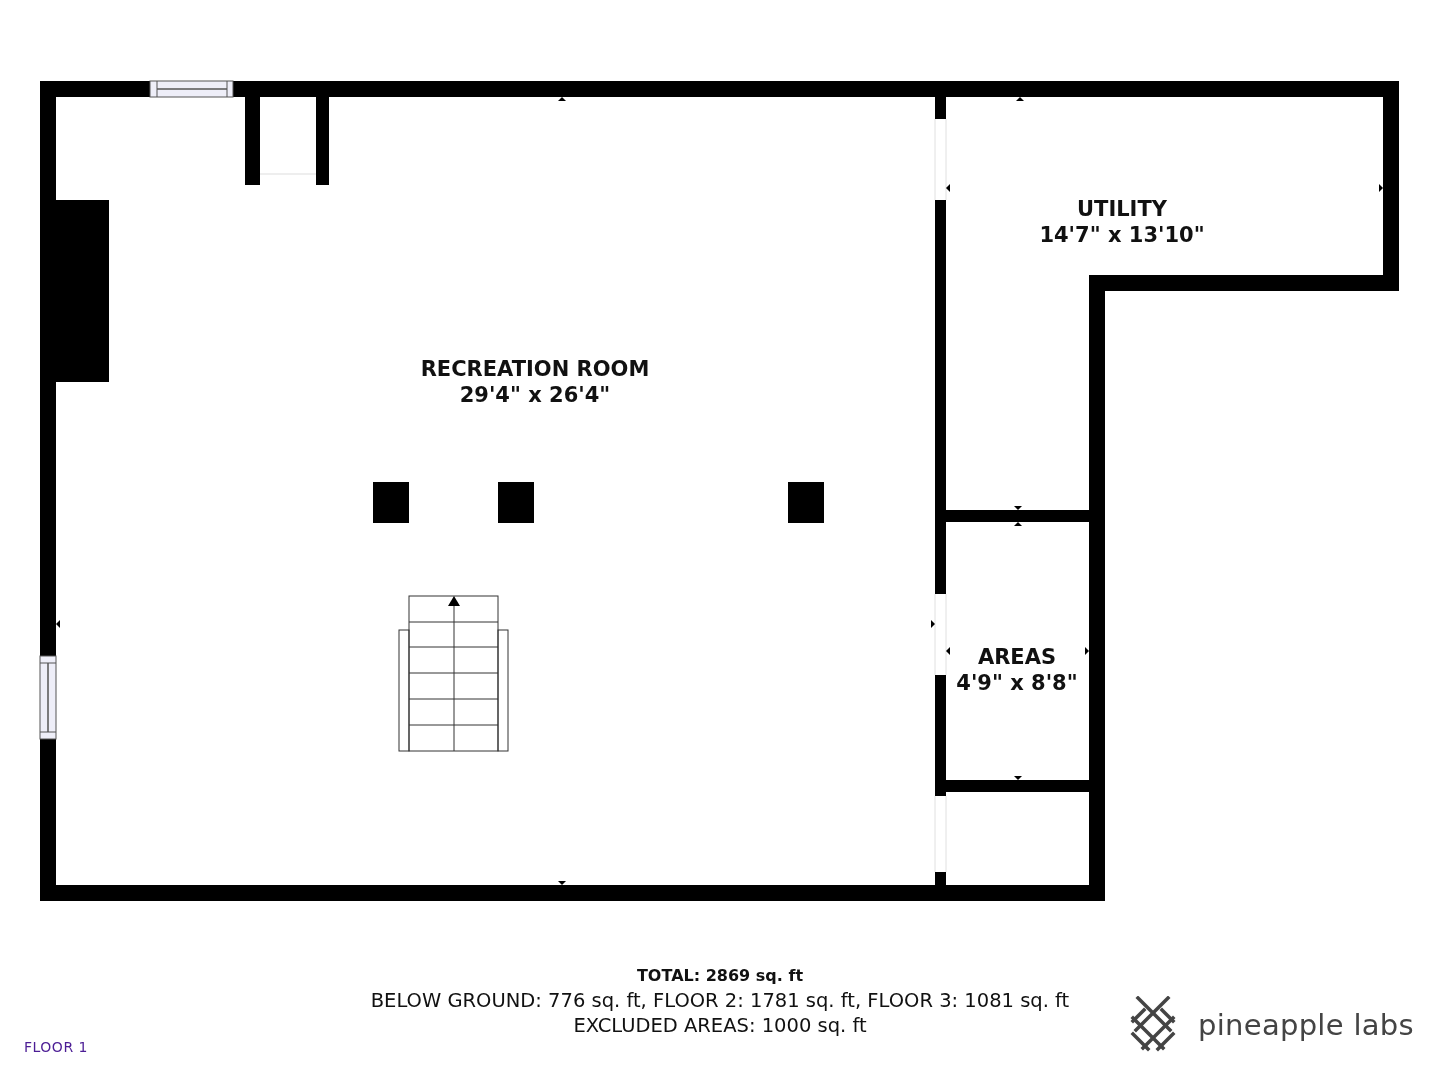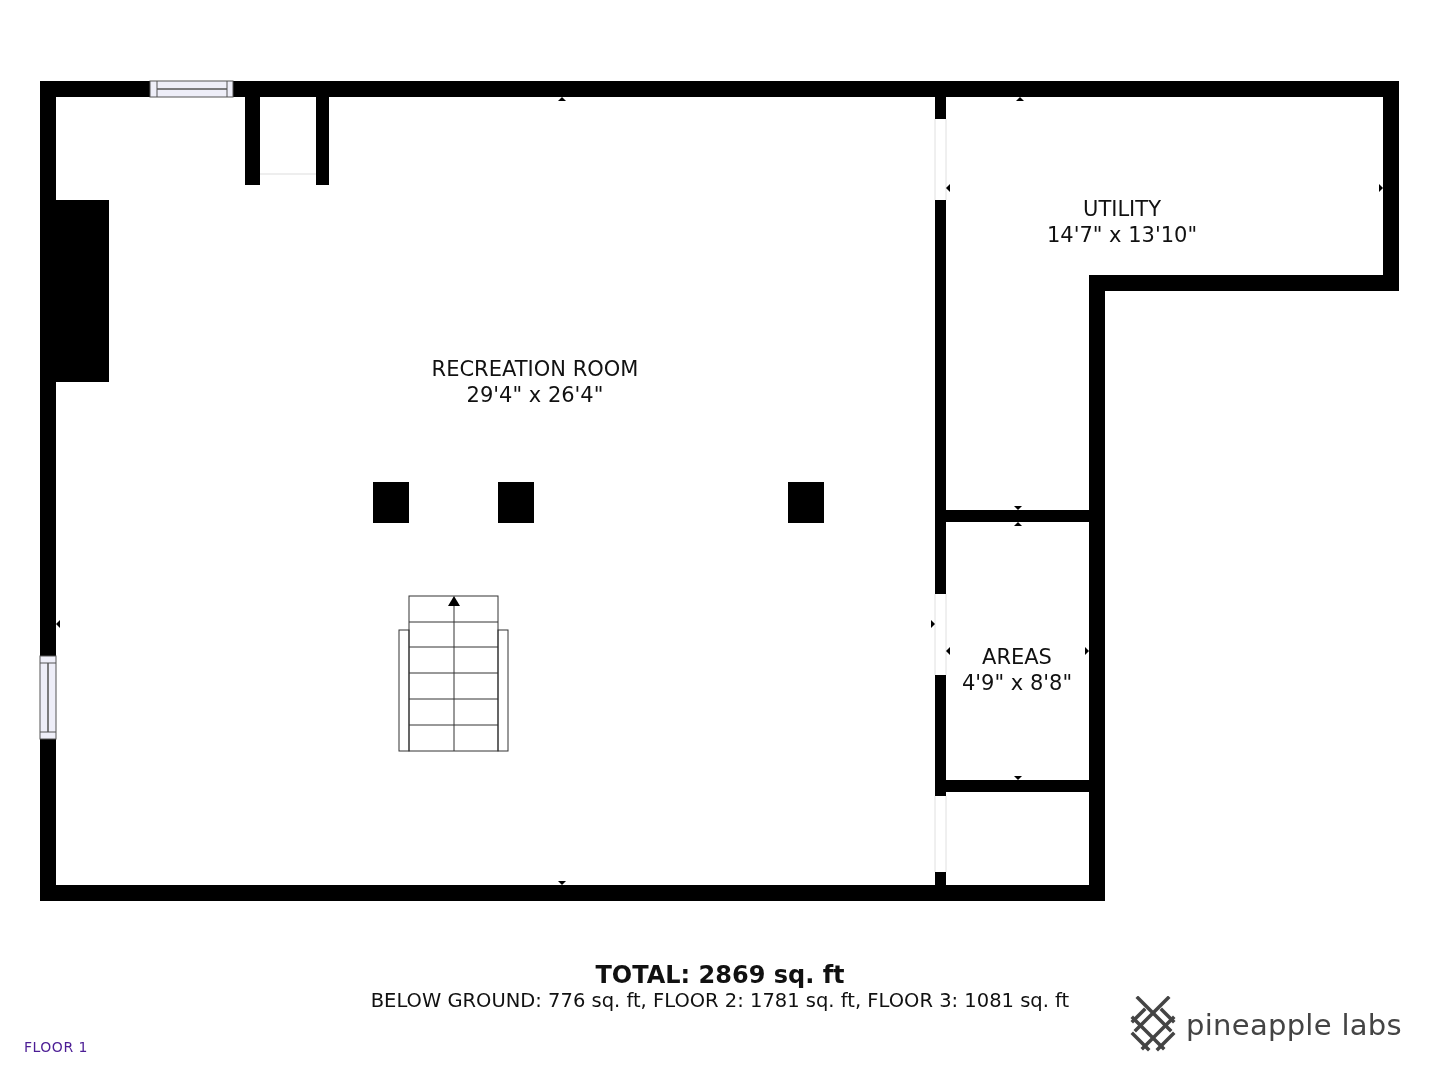--- a/index.html
+++ b/index.html
@@ -1,23 +1,23 @@
 <!DOCTYPE html>
 <html><head>
   <meta charset="utf-8">
   <style>
     html, body { margin: 0; padding: 0; background: #ffffff; }
     body { width: 1440px; height: 1080px; position: relative; overflow: hidden; font-family: "DejaVu Sans", sans-serif; }
     #plan { position: absolute; left: 0; top: 0; width: 1440px; height: 1080px; }
     .room-label { position: absolute; text-align: center; color: #111; font-size: 21px; line-height: 26px; white-space: nowrap; transform: translateX(-50%); }
-    .room-label span { display: block; }
+    .room-label span { display: block; font-weight: bold; }
     .totals { position: absolute; left: 720px; top: 963px; transform: translateX(-50%); text-align: center; color: #111; font-size: 19.5px; line-height: 25px; white-space: nowrap; }
-    .totals .total-line { font-weight: bold; font-size: 24px; }
+    .totals .total-line { font-weight: bold; font-size: 16px; }
     .floor-tag { position: absolute; left: 24px; top: 1039px; color: #4c1d95; font-size: 14px; letter-spacing: 0.5px; }
-    .brand { position: absolute; left: 1130px; top: 996px; display: flex; align-items: center; gap: 10px; }
+    .brand { position: absolute; left: 1130px; top: 996px; display: flex; align-items: center; gap: 22px; }
     .brand-name { color: #444; font-size: 29px; font-family: "DejaVu Sans", sans-serif; letter-spacing: 0.3px; }
   </style>
 </head>
 <body>
 
 <svg id="plan" viewBox="0 0 1440 1080" xmlns="http://www.w3.org/2000/svg">
   <g fill="#000">
 
     <rect x="40" y="81" width="1359" height="16"></rect>
 
@@ -112,20 +112,21 @@
   <span>14'7" x 13'10"</span>
 </div>
 <div class="room-label" style="left:1017px; top:644px;">
   <span>AREAS</span>
   <span>4'9" x 8'8"</span>
 </div>
 
 <div class="totals">
   <div class="total-line">TOTAL: 2869 sq. ft</div>
   <div>BELOW GROUND: 776 sq. ft, FLOOR 2: 1781 sq. ft, FLOOR 3: 1081 sq. ft</div>
+  <div>EXCLUDED AREAS: 1000 sq. ft</div>
 </div>
 
 <div class="floor-tag">FLOOR 1</div>
 
 <div class="brand">
   <svg width="46" height="58" viewBox="0 0 46 58" xmlns="http://www.w3.org/2000/svg">
     <g stroke="#444" stroke-width="3.5" fill="none" stroke-linecap="square">
       <line x1="8" y1="2" x2="40" y2="34"></line>
       <line x1="38" y1="2" x2="6" y2="34"></line>
       <line x1="3" y1="22" x2="33" y2="52"></line>

